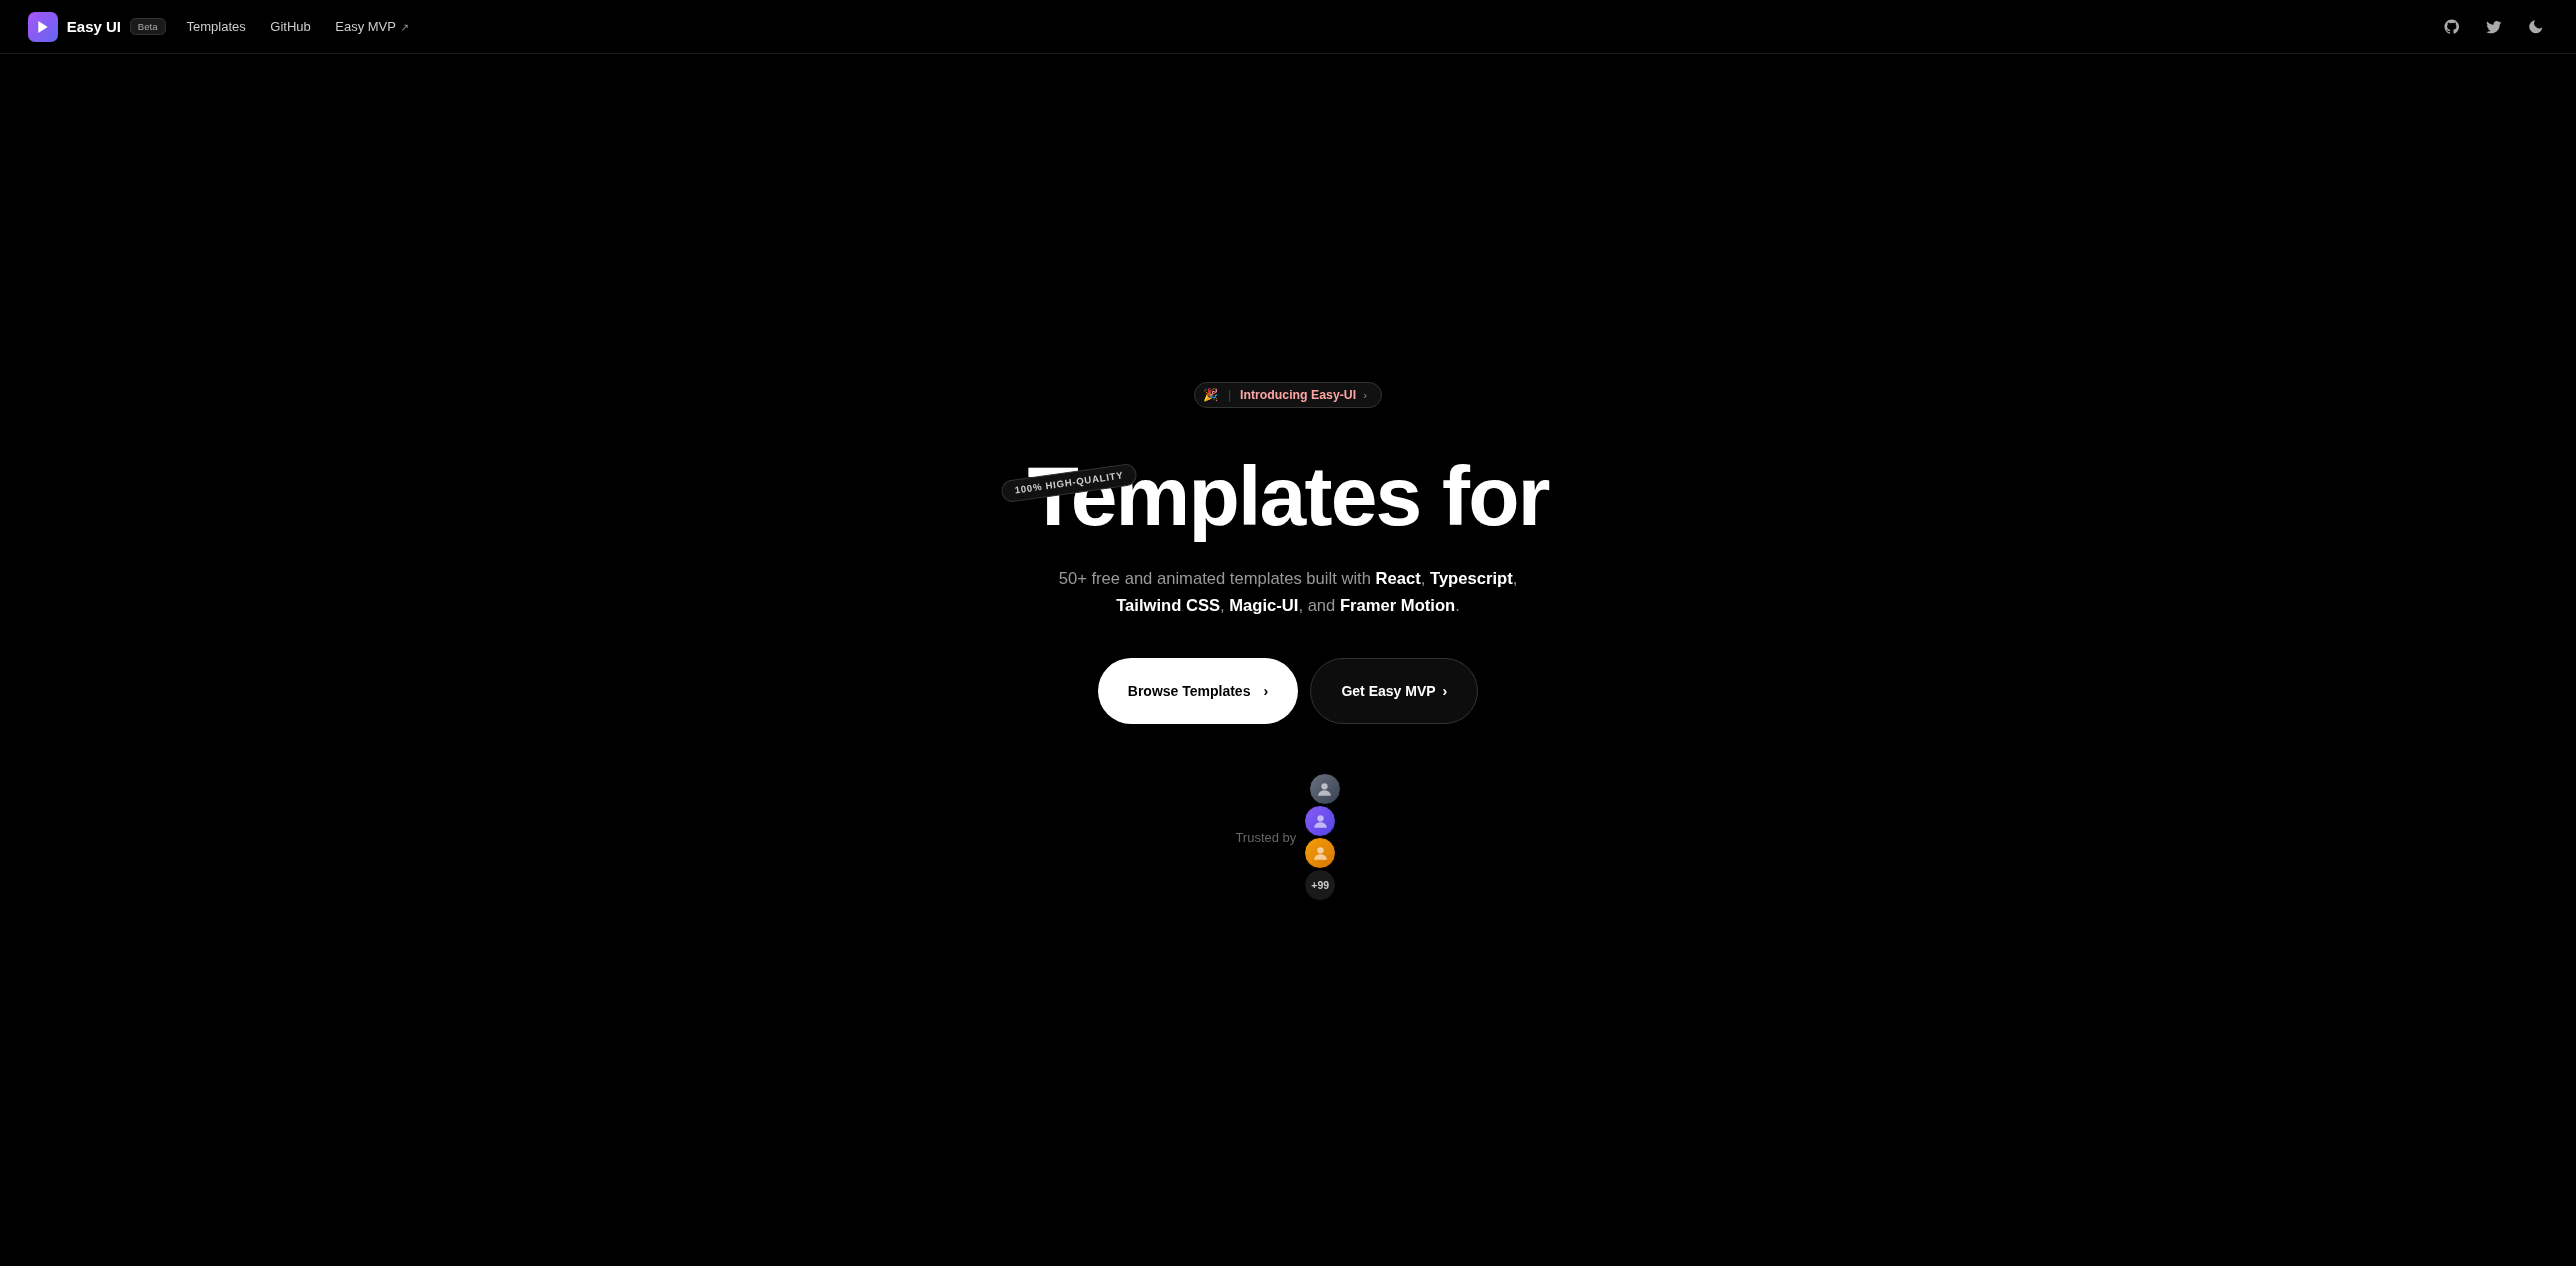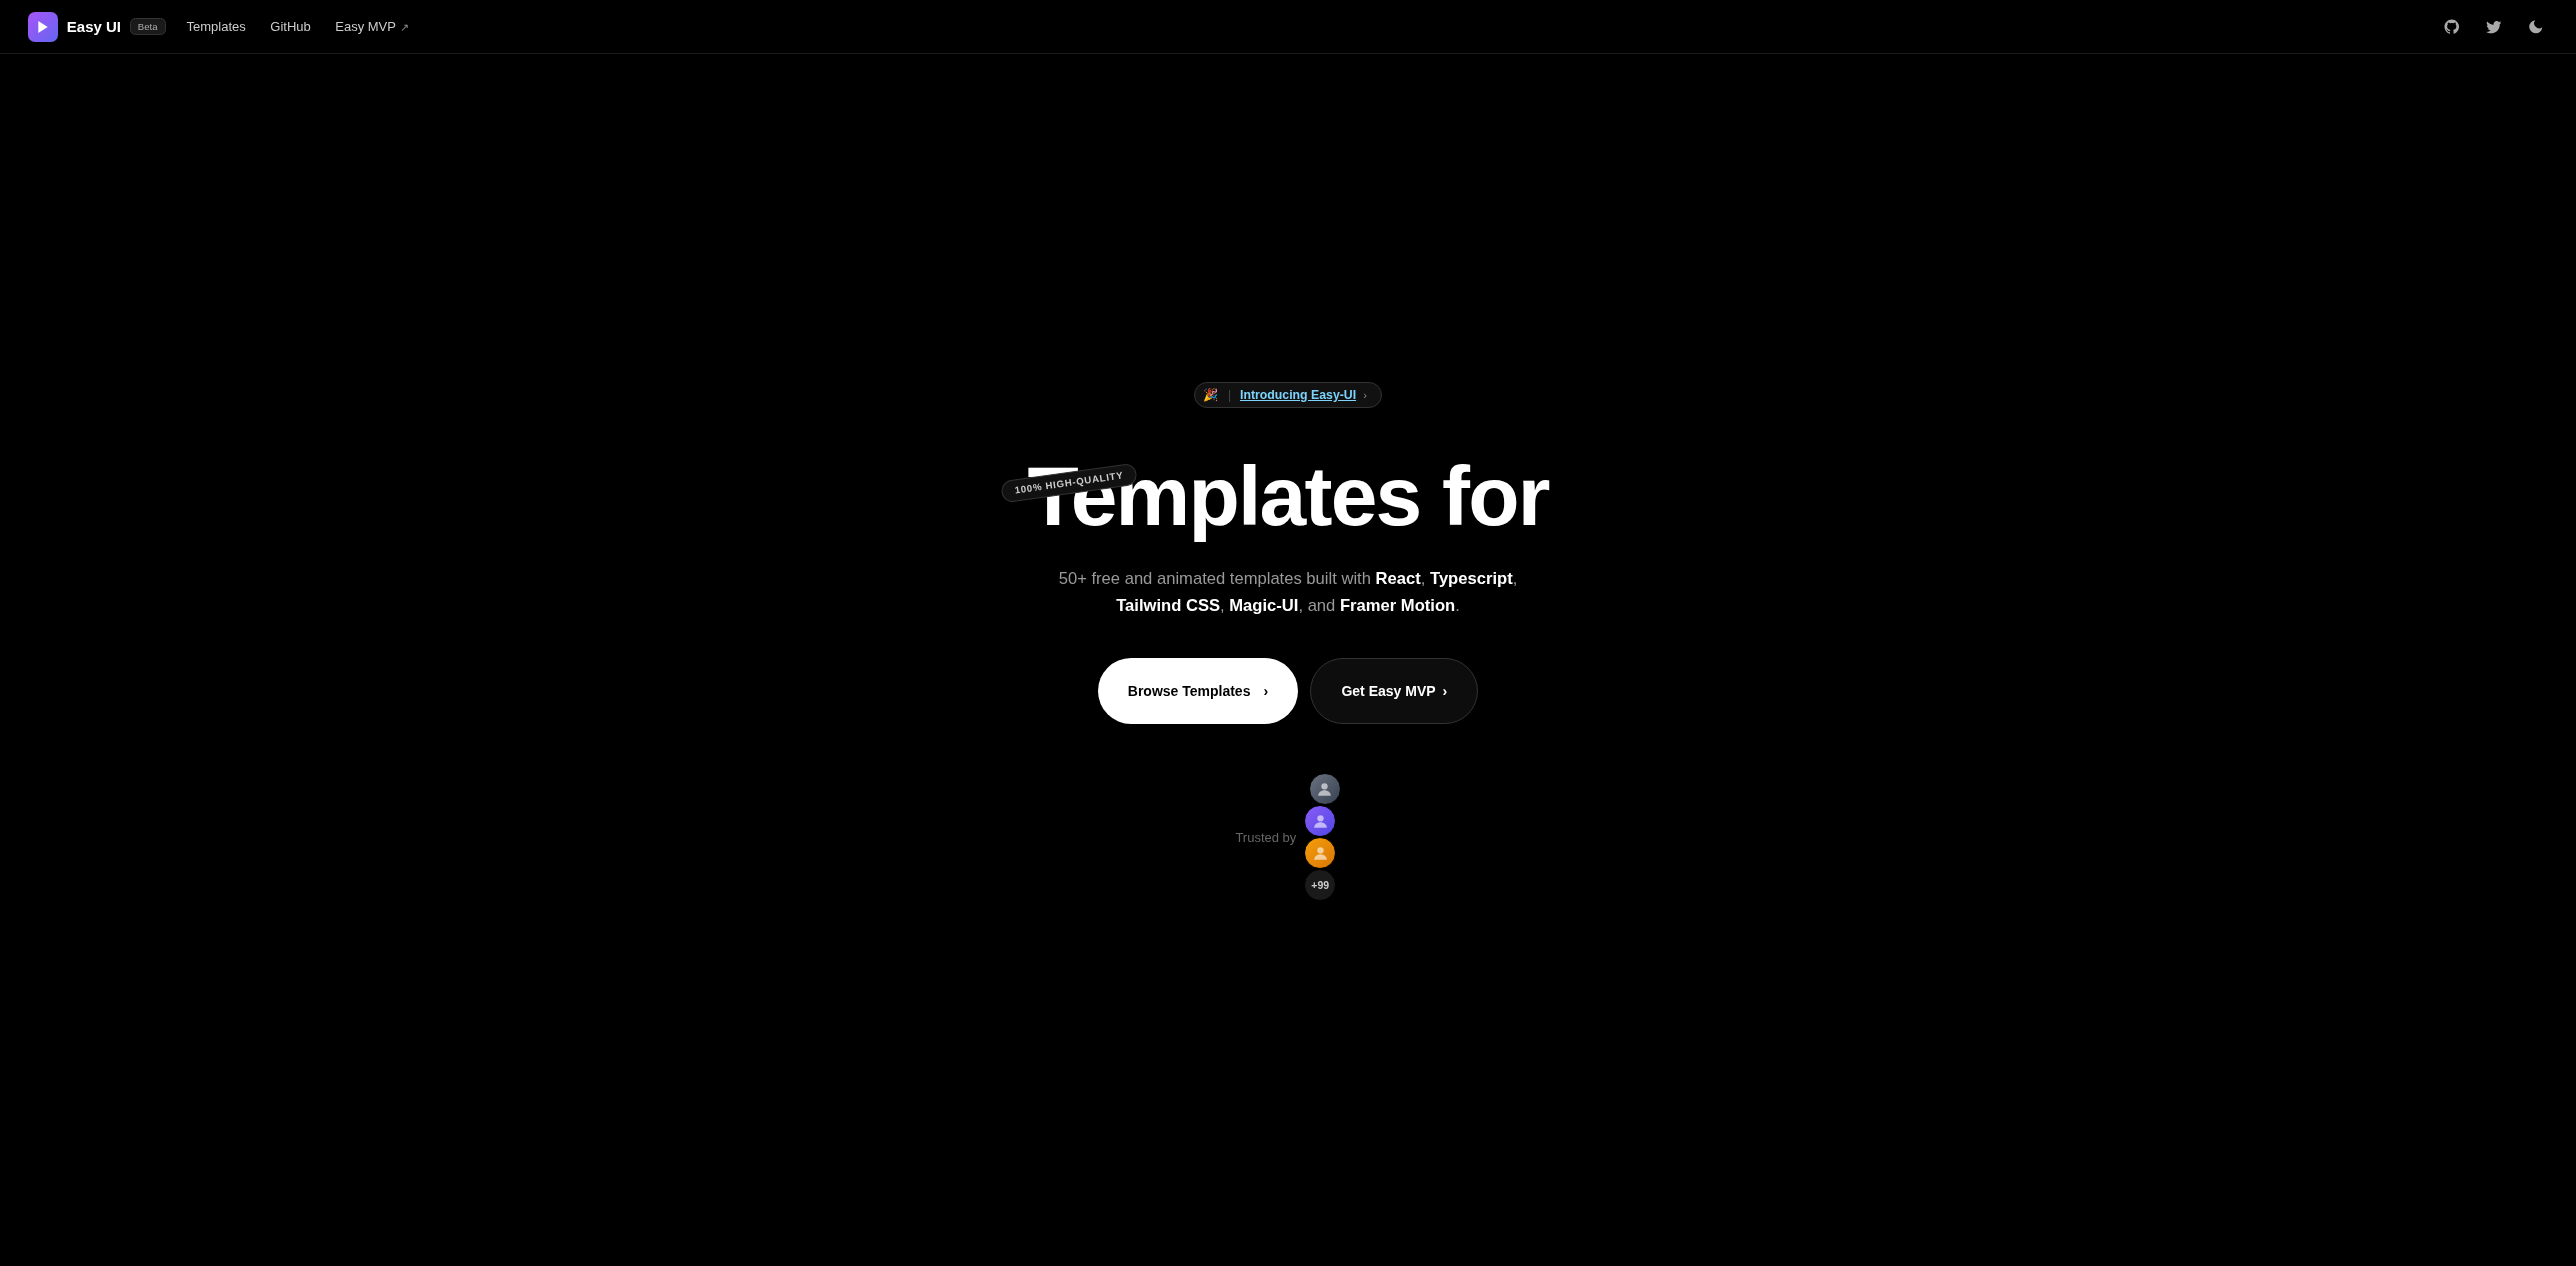--- a/index.html
+++ b/index.html
@@ -123,23 +123,22 @@
       margin-bottom: 46px;
       cursor: pointer;
     }
 
     .announce-banner .pipe {
       color: #444;
       margin: 0 1.8px;
     }
 
     .announce-banner .text {
-      color: #7dd3fc;
+      color: #fca5a5;
       font-weight: 600;
-      text-decoration: underline;
     }
 
     .announce-banner .arrow {
       color: #888;
       font-size: 11.4px;
     }
 
     
     .headline-area {
       position: relative;

